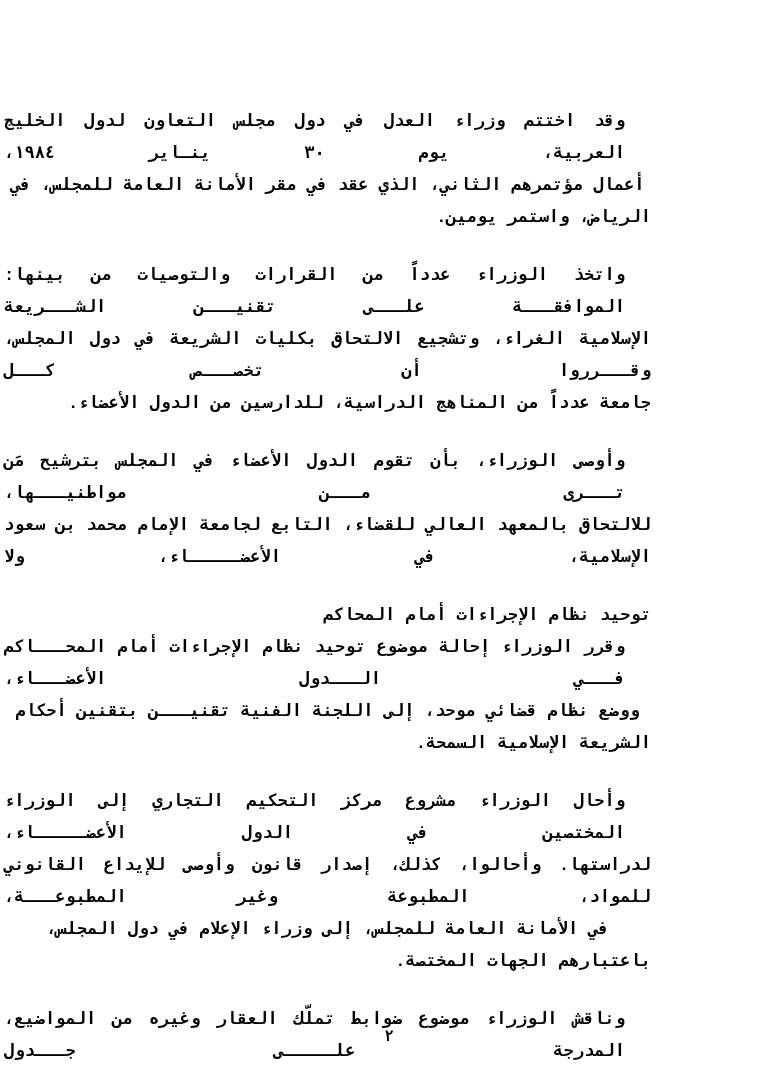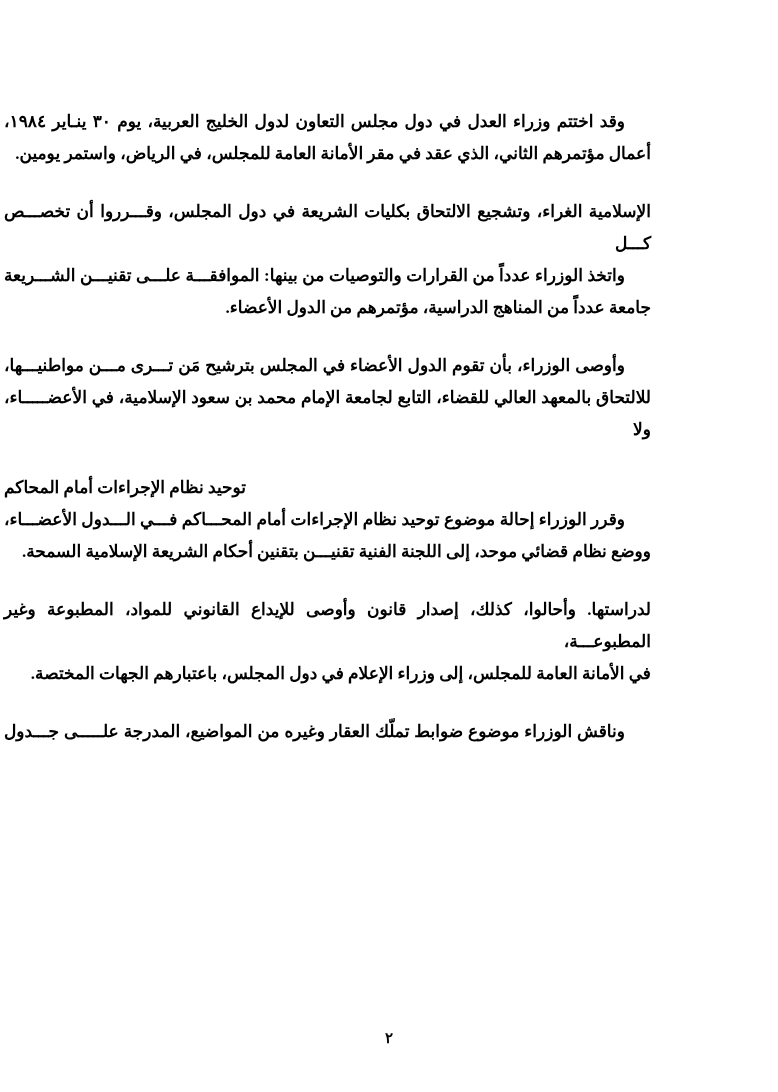--- a/index.html
+++ b/index.html
@@ -2,21 +2,21 @@
 <html lang="ar"><head>
 <meta charset="utf-8">
 <style>
   html, body { margin: 0; padding: 0; }
   .page {
     position: relative;
     width: 714px;
     height: 1092px;
     background: #ffffff;
     overflow: hidden;
-    font-family: Liberation Serif, serif;
+    font-family: Liberation Mono, monospace;
   }
   .content {
     position: absolute;
     top: 106px;
     right: 63px;
     width: 647px;
     direction: rtl;
     color: #000000;
     font-weight: bold;
     font-size: 17px;
@@ -31,21 +31,21 @@
     text-align-last: justify;
   }
   .line.first { padding-right: 26px; }
   .line.last {
     text-align: center;
     text-align-last: right;
   }
   .heading-line {
     display: block;
     line-height: 32px;
-    text-align: left;
+    text-align: right;
   }
   .page-number {
     position: absolute;
     top: 1028px;
     left: 0;
     width: 778px;
     text-align: center;
     color: #000000;
     font-weight: bold;
     font-size: 15px;
@@ -57,40 +57,41 @@
 
 <div class="page">
   <div class="content">
 
     <p class="para">
       <span class="line first">وقد اختتم وزراء العدل في دول مجلس التعاون لدول الخليج العربية، يوم ٣٠ ينـاير ١٩٨٤،</span>
       <span class="line last">أعمال مؤتمرهم الثاني، الذي عقد في مقر الأمانة العامة للمجلس، في الرياض، واستمر يومين.</span>
     </p>
 
     <p class="para">
+      <span class="line first">واتخذ الوزراء عدداً من القرارات والتوصيات من بينها: الموافقـــة علـــى تقنيـــن الشـــريعة</span>
       <span class="line">الإسلامية الغراء، وتشجيع الالتحاق بكليات الشريعة في دول المجلس، وقـــرروا أن تخصـــص كـــل</span>
-      <span class="line first">واتخذ الوزراء عدداً من القرارات والتوصيات من بينها: الموافقـــة علـــى تقنيـــن الشـــريعة</span>
-      <span class="line last">جامعة عدداً من المناهج الدراسية، مؤتمرهم من الدول الأعضاء.</span>
+      <span class="line last">جامعة عدداً من المناهج الدراسية، للدارسين من الدول الأعضاء.</span>
     </p>
 
     <p class="para tight">
       <span class="line first">وأوصى الوزراء، بأن تقوم الدول الأعضاء في المجلس بترشيح مَن تـــرى مـــن مواطنيـــها،</span>
       <span class="line">للالتحاق بالمعهد العالي للقضاء، التابع لجامعة الإمام محمد بن سعود الإسلامية، في الأعضـــــاء، ولا</span>
     </p>
 
     <p class="para no-gap">
       <span class="heading-line">توحيد نظام الإجراءات أمام المحاكم</span>
     </p>
 
     <p class="para">
       <span class="line first">وقرر الوزراء إحالة موضوع توحيد نظام الإجراءات أمام المحـــاكم فـــي الـــدول الأعضـــاء،</span>
       <span class="line last">ووضع نظام قضائي موحد، إلى اللجنة الفنية تقنيـــن بتقنين أحكام الشريعة الإسلامية السمحة.</span>
     </p>
 
     <p class="para">
+      <span class="line first">وأحال الوزراء مشروع مركز التحكيم التجاري إلى الوزراء المختصين في الدول الأعضـــــاء،</span>
       <span class="line">لدراستها. وأحالوا، كذلك، إصدار قانون وأوصى للإيداع القانوني للمواد، المطبوعة وغير المطبوعـــة،</span>
       <span class="line last">في الأمانة العامة للمجلس، إلى وزراء الإعلام في دول المجلس، باعتبارهم الجهات المختصة.</span>
     </p>
 
     <p class="para">
       <span class="line first">وناقش الوزراء موضوع ضوابط تملّك العقار وغيره من المواضيع، المدرجة علـــــى جـــدول</span>
 
     </p>
 
   </div>

